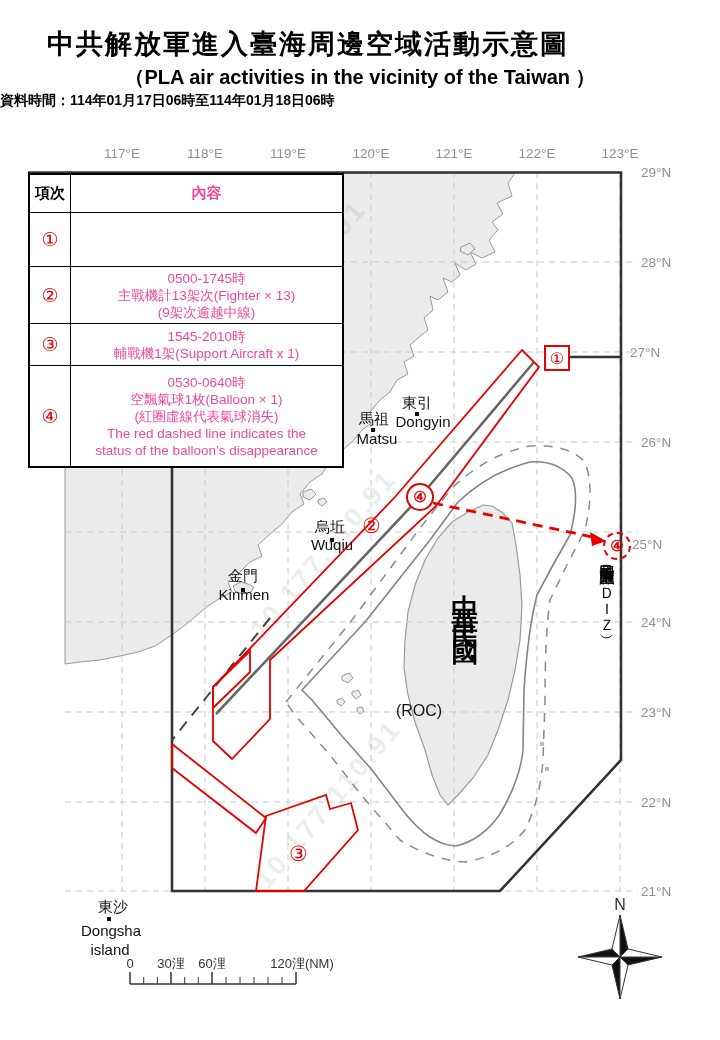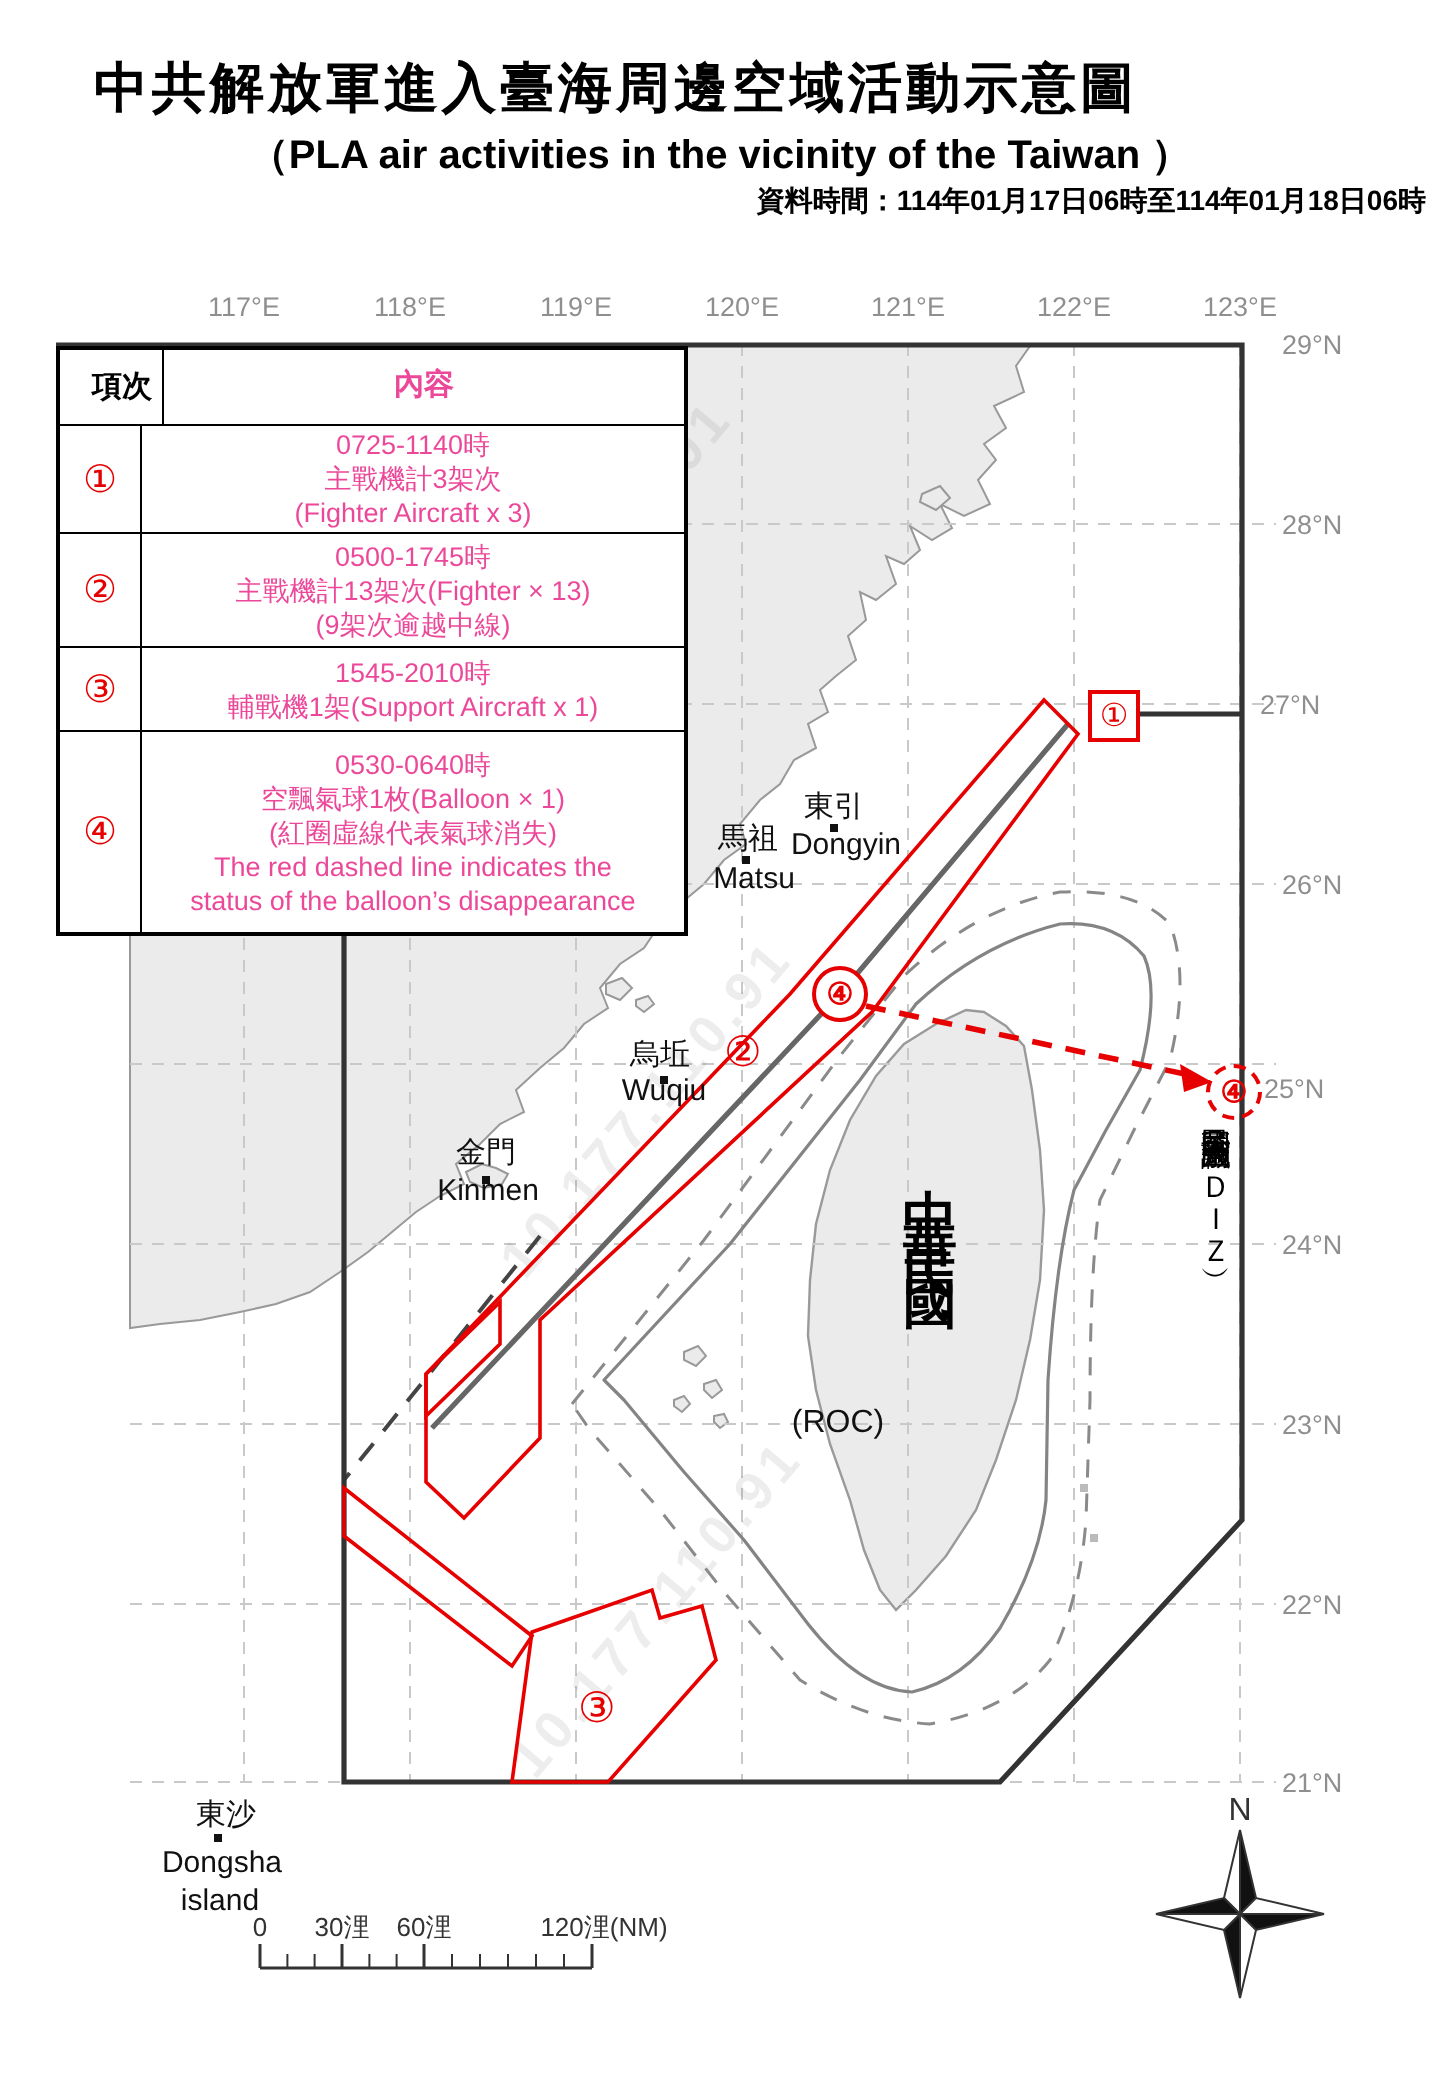--- a/index.html
+++ b/index.html
@@ -2,34 +2,34 @@
 <html><head>
 <meta charset="utf-8">
 <style>
   html,body{margin:0;padding:0;background:#fff;}
   .canvas{position:relative;width:720px;height:1040px;background:#fff;overflow:hidden;
           font-family:"Liberation Sans",sans-serif;color:#111;}
   .hdr-title{position:absolute;top:26px;left:0;width:616px;text-align:center;
              font-family:"Liberation Serif",serif;font-weight:bold;font-size:27px;letter-spacing:2px;color:#000;}
   .hdr-sub{position:absolute;top:64px;left:0;width:720px;text-align:center;
            font-weight:bold;font-size:20px;color:#000;}
-  .hdr-time{position:absolute;top:92px;left:0;width:713px;text-align:right;
+  .hdr-time{position:absolute;top:92px;left:0;width:713px;
             font-weight:bold;font-size:14px;color:#000;}
   
   .tbl{position:absolute;left:28px;top:173px;width:316px;background:#fff;
        border:2px solid #000;box-sizing:border-box;}
   .tbl .row{display:flex;border-top:1.5px solid #000;}
   .tbl .row:first-child{border-top:none;}
   .tbl .c1{width:40px;flex:0 0 40px;border-right:1.5px solid #000;display:flex;
            align-items:center;justify-content:center;font-size:19px;color:#e60000;}
   .tbl .c1.hd{font-size:15px;font-weight:bold;color:#000;font-family:"Liberation Serif",serif;}
   .tbl .c2{flex:1;display:flex;flex-direction:column;align-items:center;justify-content:center;
            font-size:13.5px;line-height:17px;color:#ec4899;text-align:center;}
   .tbl .c2.hd{font-size:15px;font-weight:bold;font-family:"Liberation Serif",serif;}
-  .r-hd{height:37px;padding-left:11px;} .r-1{height:53px;} .r-2{height:56px;} .r-3{height:41px;} .r-4{height:100px;}
+  .r-hd{height:37px;} .r-1{height:53px;} .r-2{height:56px;} .r-3{height:41px;} .r-4{height:100px;}
   
   .vtext{position:absolute;writing-mode:vertical-rl;text-orientation:mixed;color:#111;}
   .roc-v{left:447px;top:573px;font-family:"Liberation Serif",serif;font-weight:bold;
          font-size:27px;letter-spacing:15px;color:#000;}
   .adiz-v{left:597px;top:552px;font-family:"Liberation Serif",serif;font-size:15px;
           letter-spacing:1px;color:#000;}
   .mk{position:absolute;color:#e60000;}
   .mk-box1{left:544px;top:345px;width:22px;height:22px;border:2px solid #e60000;
            display:flex;align-items:center;justify-content:center;font-size:16px;background:#fff;}
   .mk-c4{width:24px;height:24px;border:2.5px solid #e60000;border-radius:50%;
@@ -191,25 +191,20 @@
   <div class="hdr-sub">（PLA air activities in the vicinity of the Taiwan ）</div>
   <div class="hdr-time">資料時間：114年01月17日06時至114年01月18日06時</div>
 
   <div class="tbl">
     <div class="row r-hd">
       <div class="c1 hd">項次</div>
       <div class="c2 hd">內容</div>
     </div>
     <div class="row r-1">
       <div class="c1">①</div>
-      <div class="c2">
-        <div>0725-1140時</div>
-        <div>主戰機計3架次</div>
-        <div>(Fighter Aircraft x 3)</div>
-      </div>
     </div>
     <div class="row r-2">
       <div class="c1">②</div>
       <div class="c2">
         <div>0500-1745時</div>
         <div>主戰機計13架次(Fighter × 13)</div>
         <div>(9架次逾越中線)</div>
       </div>
     </div>
     <div class="row r-3">

